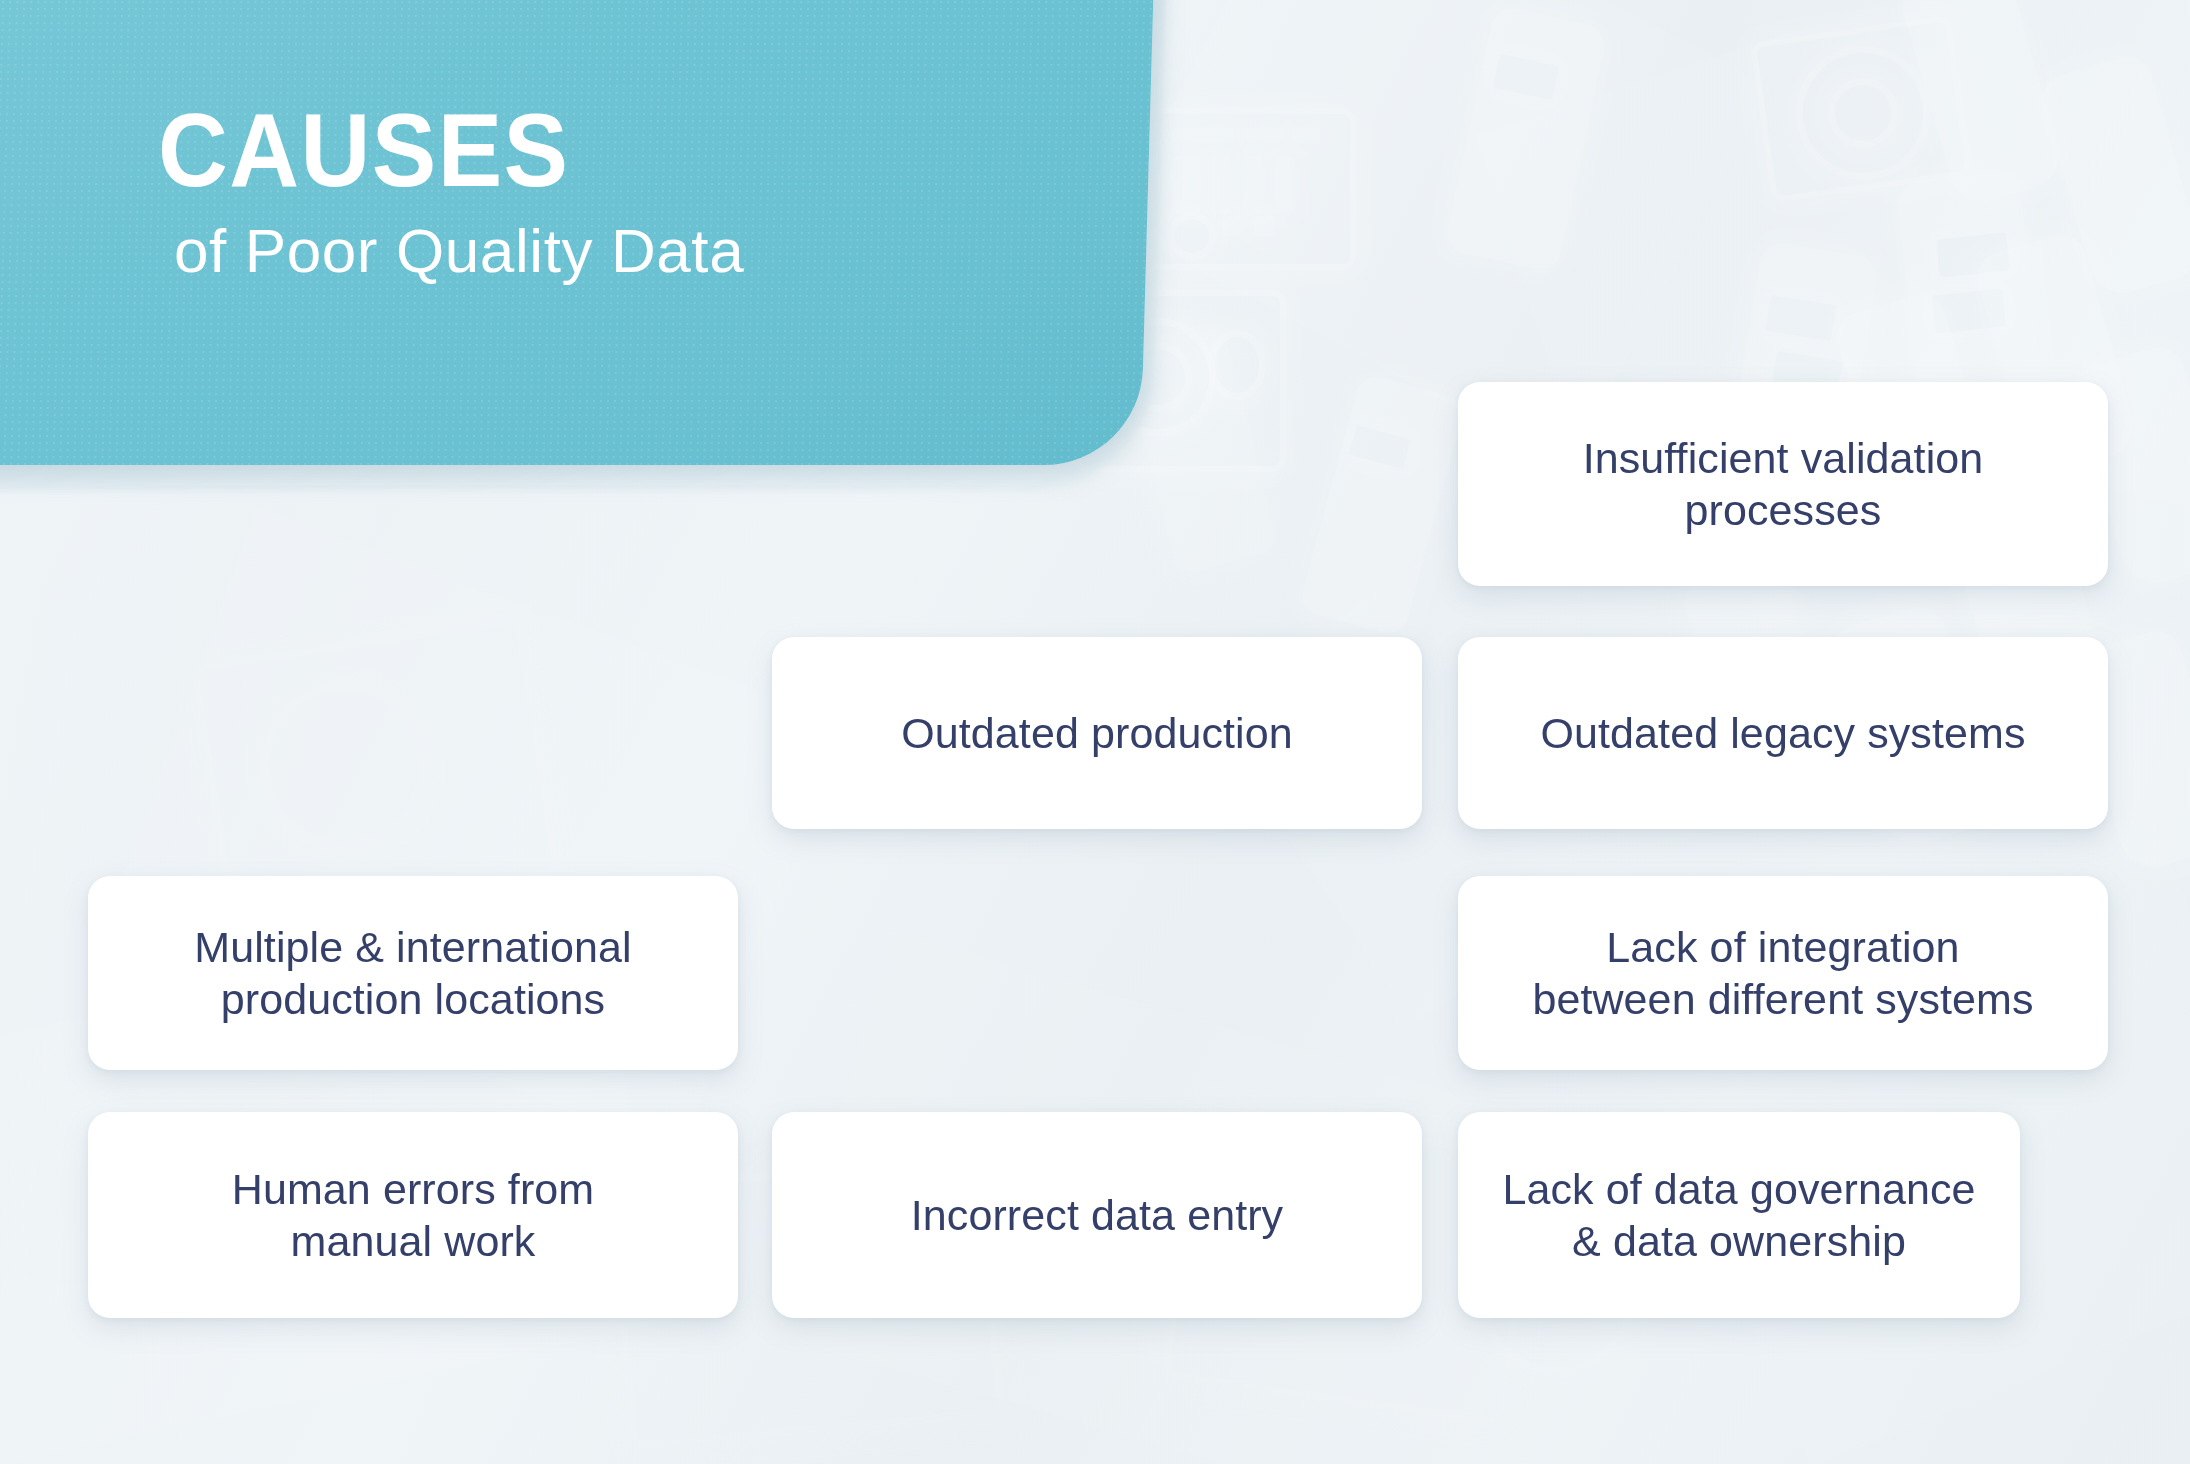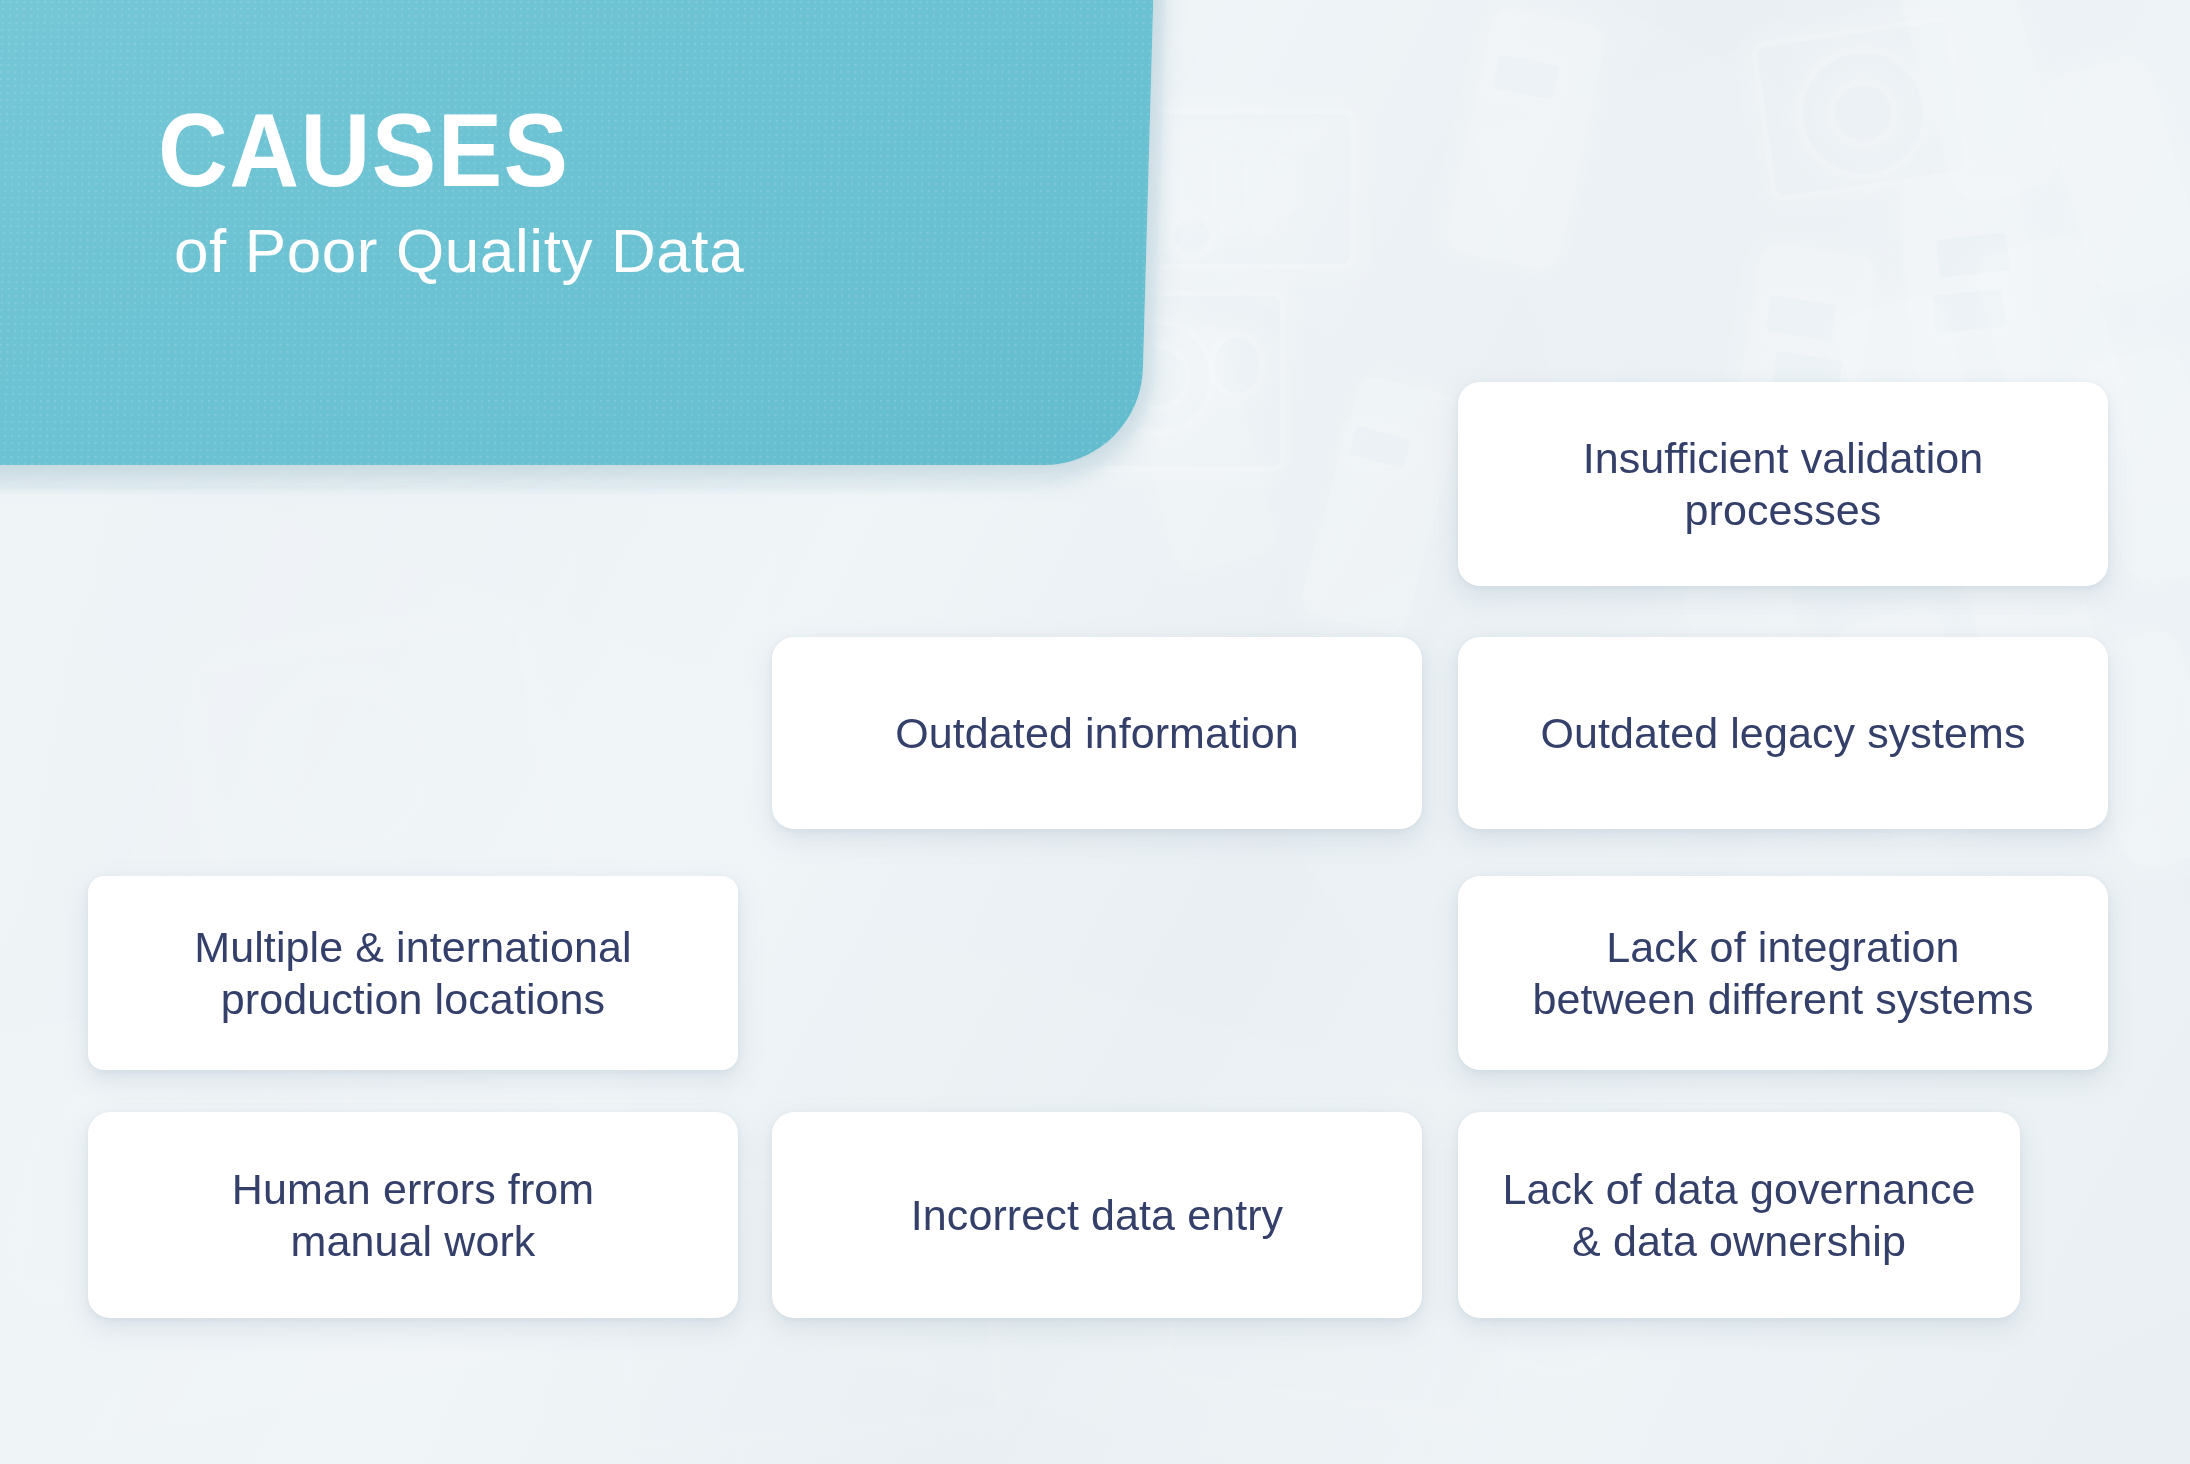--- a/index.html
+++ b/index.html
@@ -241,28 +241,28 @@
     <h1 class="title">CAUSES</h1>
     <div class="subtitle">of Poor Quality Data</div>
   </div>
 
   <div class="card" style="left:1458px; top:382px;  width:650px; height:204px;">
     <div class="card-label">Insufficient validation
 processes</div>
   </div>
 
   <div class="card" style="left:772px;  top:637px;  width:650px; height:192px;">
-    <div class="card-label">Outdated information</div>
+    <div class="card-label">Outdated production</div>
   </div>
 
   <div class="card" style="left:1458px; top:637px;  width:650px; height:192px;">
     <div class="card-label">Outdated legacy systems</div>
   </div>
 
-  <div class="card" style="left:88px;   top:876px;  width:650px; height:194px;border-radius:16px;">
+  <div class="card" style="left:88px;   top:876px;  width:650px; height:194px;">
     <div class="card-label">Multiple &amp; international
 production locations</div>
   </div>
 
 
   <div class="card" style="left:1458px; top:876px;  width:650px; height:194px;">
     <div class="card-label">Lack of integration
 between different systems</div>
   </div>
 

